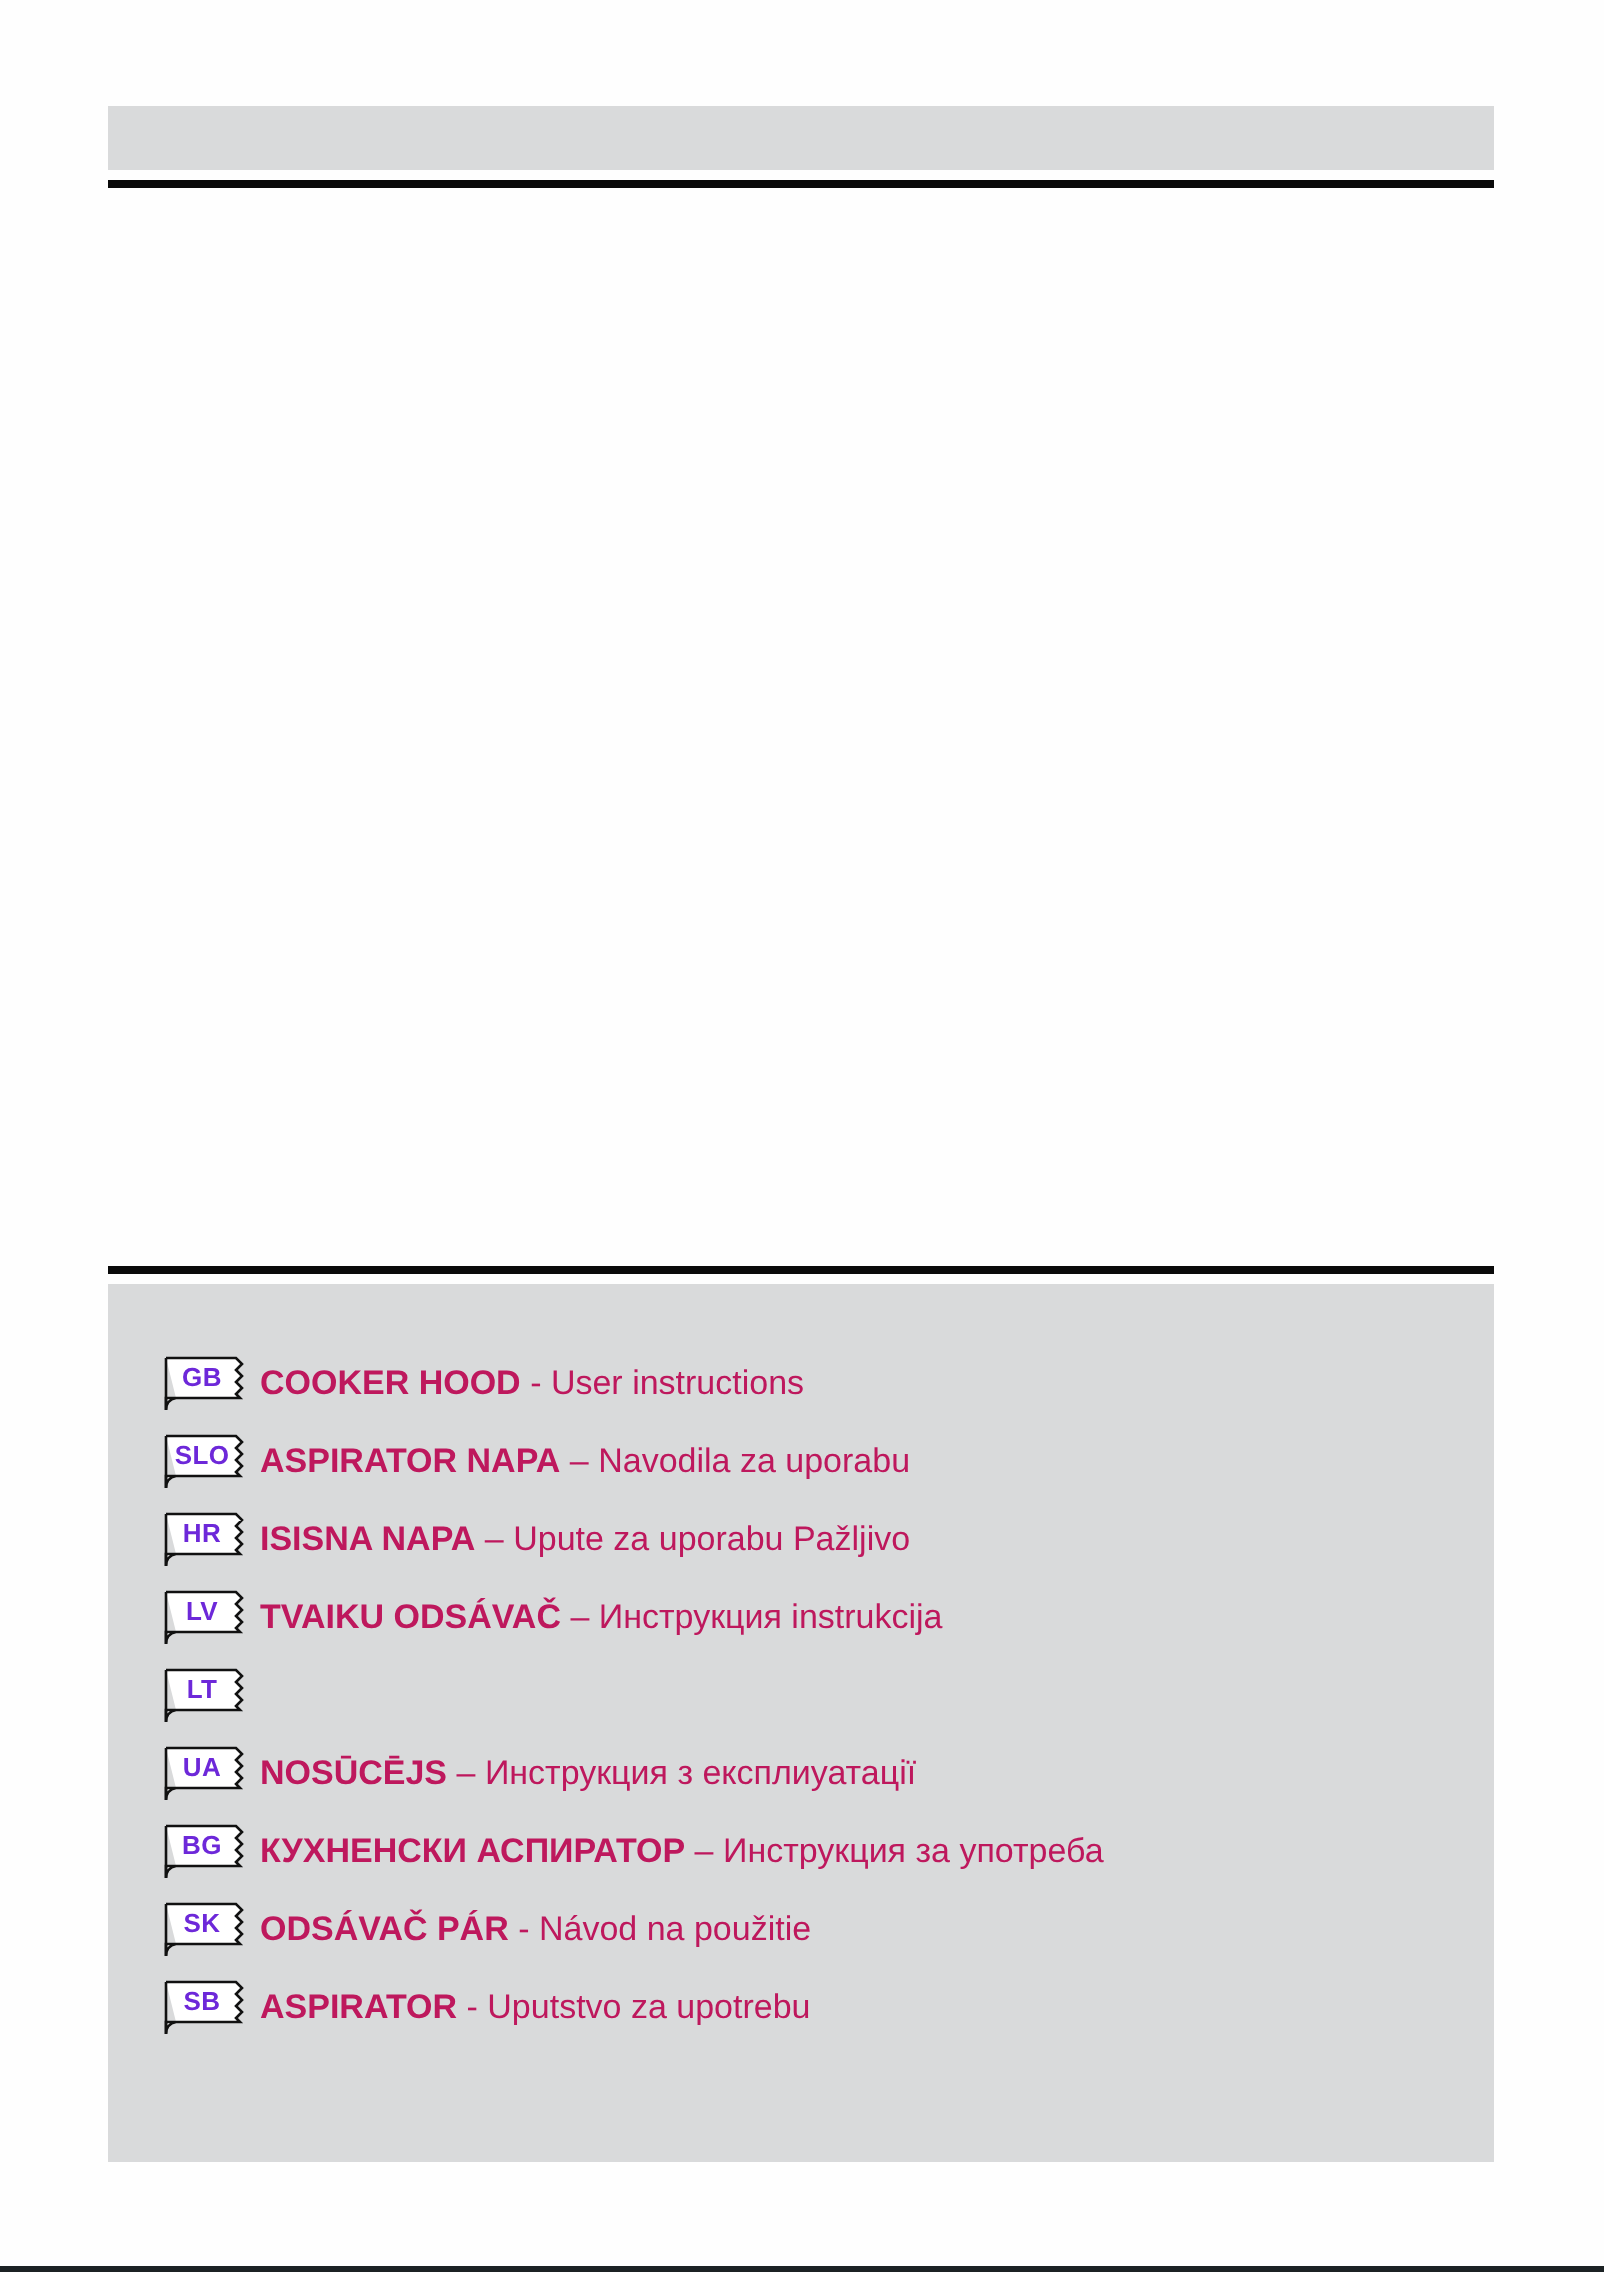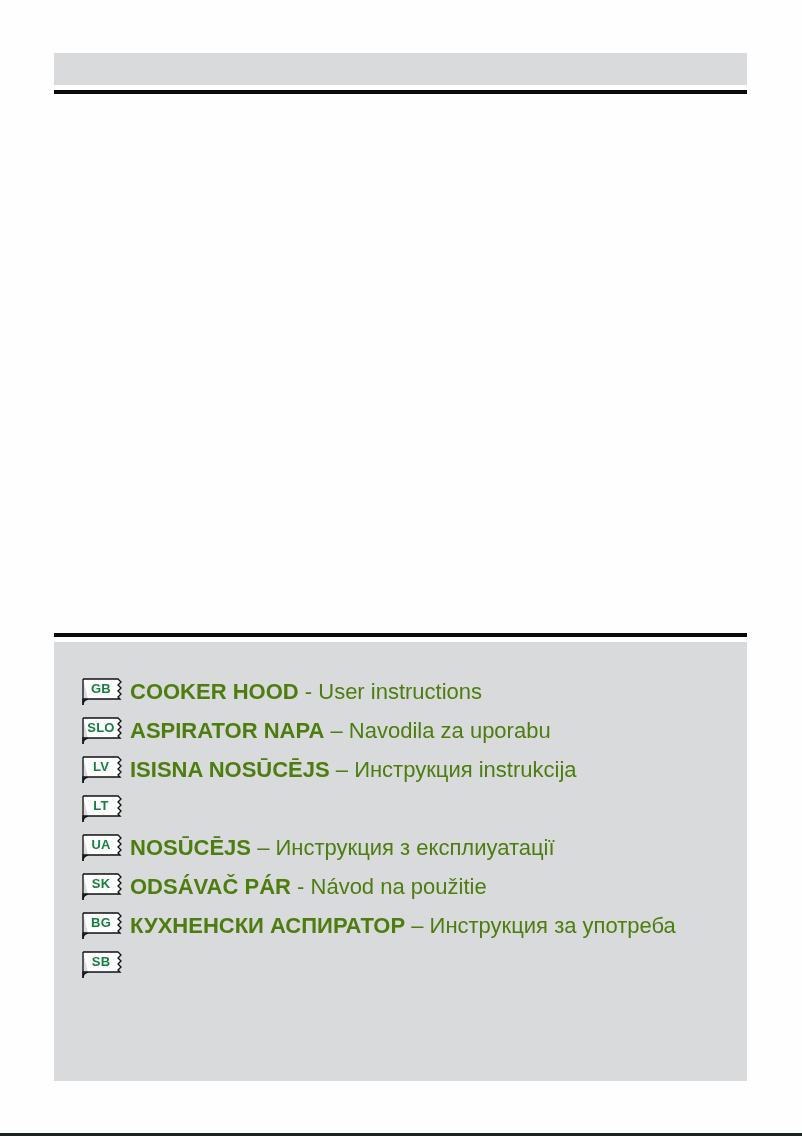--- a/index.html
+++ b/index.html
@@ -11,23 +11,23 @@
   .rule { position: absolute; left: 54px; width: 693px; height: 4px; background: #0a0a0a; }
   .rule.top { top: 90px; }
   .rule.mid { top: 633px; }
   .lang-box { position: absolute; left: 54px; top: 642px; width: 693px; height: 439px; background: #d9dadb; }
   .lang-list { position: absolute; left: 26px; top: 30px; margin: 0; padding: 0; list-style: none; }
   .lang-row { display: flex; align-items: center; height: 39px; }
   .flag { position: relative; width: 44px; height: 32px; margin-right: 6px; }
   .flag svg { position: absolute; left: 0; top: 0; }
   .flag-code {
     position: absolute; left: 3px; top: 3px; width: 36px; height: 20px; line-height: 20px;
-    text-align: center; font-weight: bold; font-size: 13px; color: #15803d; letter-spacing: 0.2px;
+    text-align: center; font-weight: bold; font-size: 13px; color: #6d28d9; letter-spacing: 0.2px;
   }
-  .title { font-size: 22px; color: #4d7c0f; white-space: nowrap; }
+  .title { font-size: 17px; color: #be185d; white-space: nowrap; }
   .title b { font-weight: bold; }
   .bottom-line { position: absolute; left: 0; top: 1133px; width: 802px; height: 3px; background: #1c2224; }
 </style>
 </head>
 <body>
 
 <div class="top-bar"></div>
 <div class="rule top"></div>
 <div class="rule mid"></div>
 
@@ -53,23 +53,33 @@
         <span class="flag-code">SLO</span>
       </span>
       <span class="title"><b>ASPIRATOR NAPA</b><span> – </span><span>Navodila za uporabu</span></span>
     </li>
     <li class="lang-row">
       <span class="flag">
         <svg width="44" height="32" viewBox="0 0 44 32">
             <path d="M3 3 H38 L41 6 L38 9 L41 12 L38 15 L41 18 L38 21 L40 23 H3 V29 Q3 24 8 23" fill="#fff" stroke="#111" stroke-width="1.3"></path>
             <path d="M3 3 V29" stroke="#111" stroke-width="1.3"></path>
           </svg>
+        <span class="flag-code">HR</span>
+      </span>
+      <span class="title"><b>ISISNA NAPA</b><span> – </span><span>Upute za uporabu Pažljivo</span></span>
+    </li>
+    <li class="lang-row">
+      <span class="flag">
+        <svg width="44" height="32" viewBox="0 0 44 32">
+            <path d="M3 3 H38 L41 6 L38 9 L41 12 L38 15 L41 18 L38 21 L40 23 H3 V29 Q3 24 8 23" fill="#fff" stroke="#111" stroke-width="1.3"></path>
+            <path d="M3 3 V29" stroke="#111" stroke-width="1.3"></path>
+          </svg>
         <span class="flag-code">LV</span>
       </span>
-      <span class="title"><b>ISISNA NOSŪCĒJS</b><span> – </span><span>Инструкция instrukcija</span></span>
+      <span class="title"><b>TVAIKU ODSÁVAČ</b><span> – </span><span>Инструкция instrukcija</span></span>
     </li>
     <li class="lang-row">
       <span class="flag">
         <svg width="44" height="32" viewBox="0 0 44 32">
             <path d="M3 3 H38 L41 6 L38 9 L41 12 L38 15 L41 18 L38 21 L40 23 H3 V29 Q3 24 8 23" fill="#fff" stroke="#111" stroke-width="1.3"></path>
             <path d="M3 3 V29" stroke="#111" stroke-width="1.3"></path>
           </svg>
         <span class="flag-code">LT</span>
       </span>
     </li>
@@ -82,39 +92,40 @@
         <span class="flag-code">UA</span>
       </span>
       <span class="title"><b>NOSŪCĒJS</b><span> – </span><span>Инструкция з експлиуатації</span></span>
     </li>
     <li class="lang-row">
       <span class="flag">
         <svg width="44" height="32" viewBox="0 0 44 32">
             <path d="M3 3 H38 L41 6 L38 9 L41 12 L38 15 L41 18 L38 21 L40 23 H3 V29 Q3 24 8 23" fill="#fff" stroke="#111" stroke-width="1.3"></path>
             <path d="M3 3 V29" stroke="#111" stroke-width="1.3"></path>
           </svg>
+        <span class="flag-code">BG</span>
+      </span>
+      <span class="title"><b>КУХНЕНСКИ АСПИРАТОР</b><span> – </span><span>Инструкция за употреба</span></span>
+    </li>
+    <li class="lang-row">
+      <span class="flag">
+        <svg width="44" height="32" viewBox="0 0 44 32">
+            <path d="M3 3 H38 L41 6 L38 9 L41 12 L38 15 L41 18 L38 21 L40 23 H3 V29 Q3 24 8 23" fill="#fff" stroke="#111" stroke-width="1.3"></path>
+            <path d="M3 3 V29" stroke="#111" stroke-width="1.3"></path>
+          </svg>
         <span class="flag-code">SK</span>
       </span>
       <span class="title"><b>ODSÁVAČ PÁR</b><span> - </span><span>Návod na použitie</span></span>
     </li>
     <li class="lang-row">
       <span class="flag">
         <svg width="44" height="32" viewBox="0 0 44 32">
             <path d="M3 3 H38 L41 6 L38 9 L41 12 L38 15 L41 18 L38 21 L40 23 H3 V29 Q3 24 8 23" fill="#fff" stroke="#111" stroke-width="1.3"></path>
             <path d="M3 3 V29" stroke="#111" stroke-width="1.3"></path>
           </svg>
-        <span class="flag-code">BG</span>
-      </span>
-      <span class="title"><b>КУХНЕНСКИ АСПИРАТОР</b><span> – </span><span>Инструкция за употреба</span></span>
-    </li>
-    <li class="lang-row">
-      <span class="flag">
-        <svg width="44" height="32" viewBox="0 0 44 32">
-            <path d="M3 3 H38 L41 6 L38 9 L41 12 L38 15 L41 18 L38 21 L40 23 H3 V29 Q3 24 8 23" fill="#fff" stroke="#111" stroke-width="1.3"></path>
-            <path d="M3 3 V29" stroke="#111" stroke-width="1.3"></path>
-          </svg>
         <span class="flag-code">SB</span>
       </span>
+      <span class="title"><b>ASPIRATOR</b><span> - </span><span>Uputstvo za upotrebu</span></span>
     </li>
   </ul>
 </div>
 
 <div class="bottom-line"></div>
 
 </body></html>

